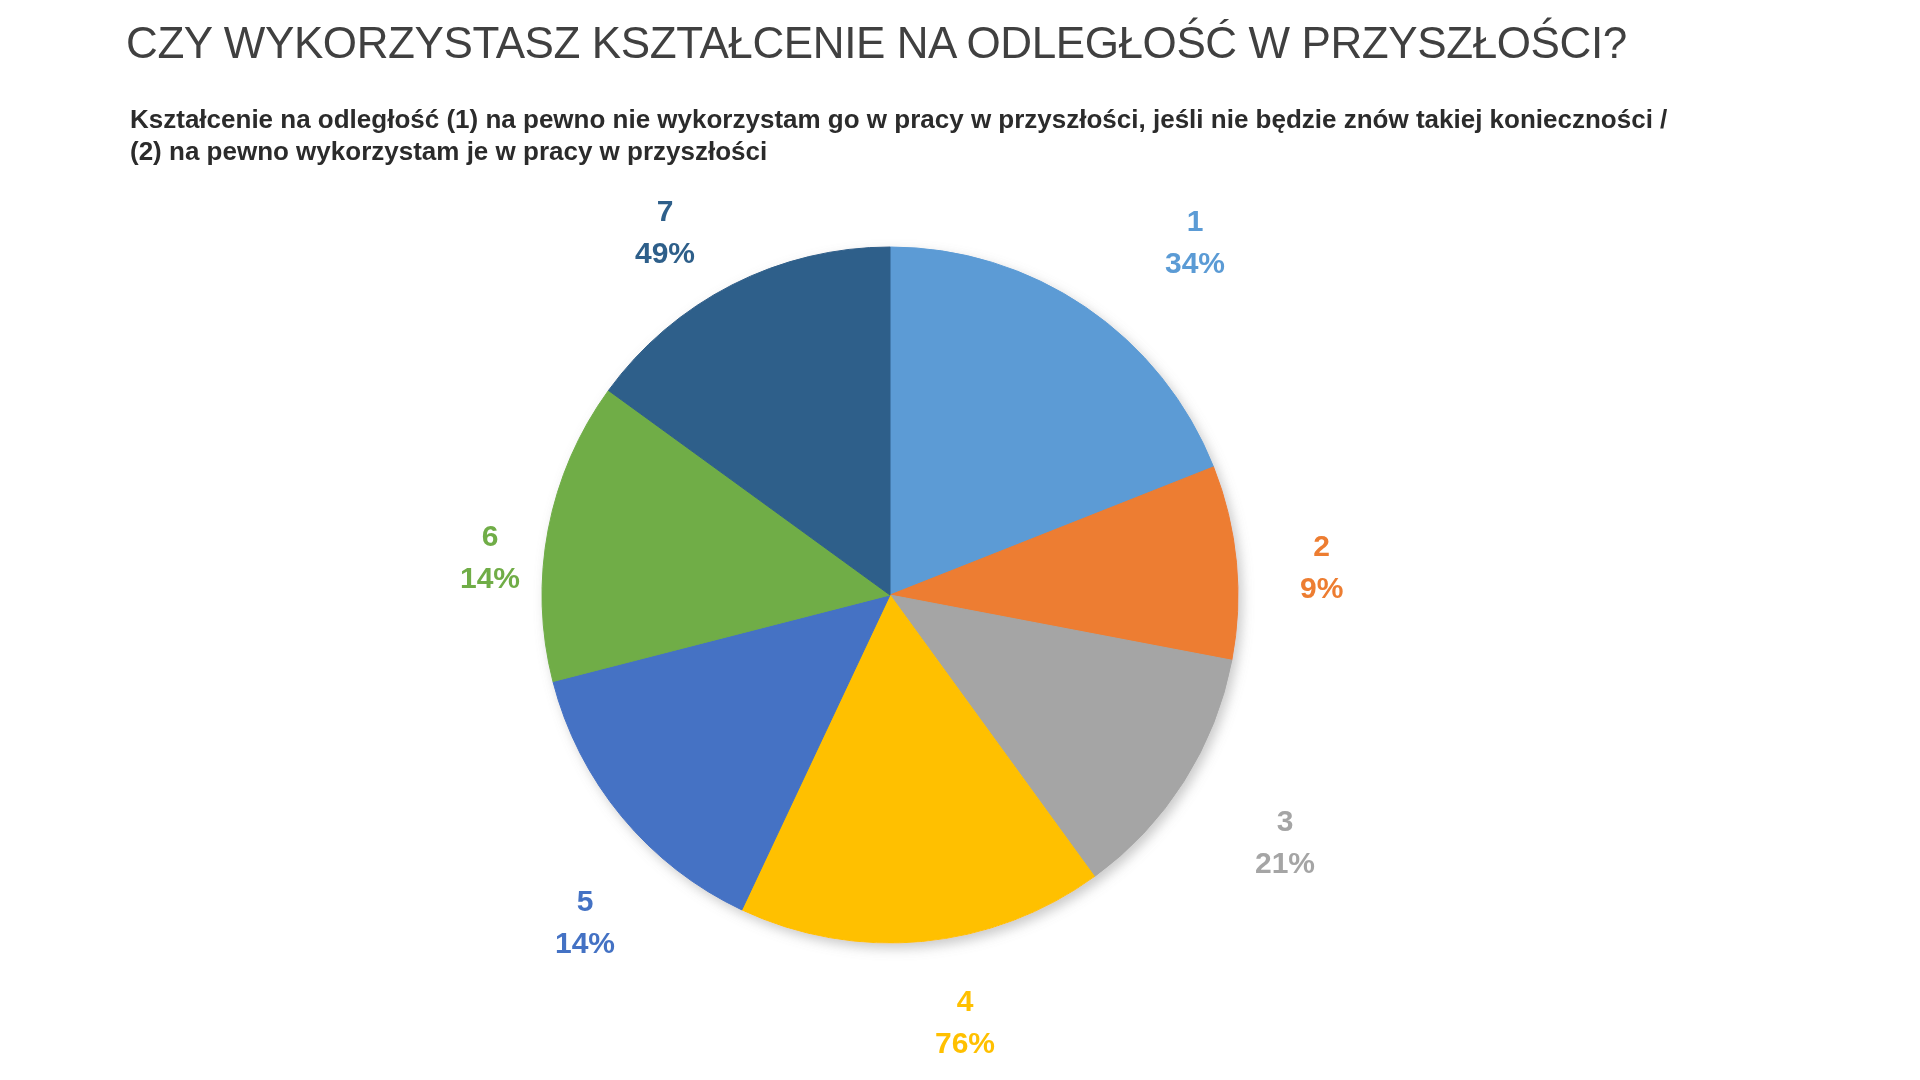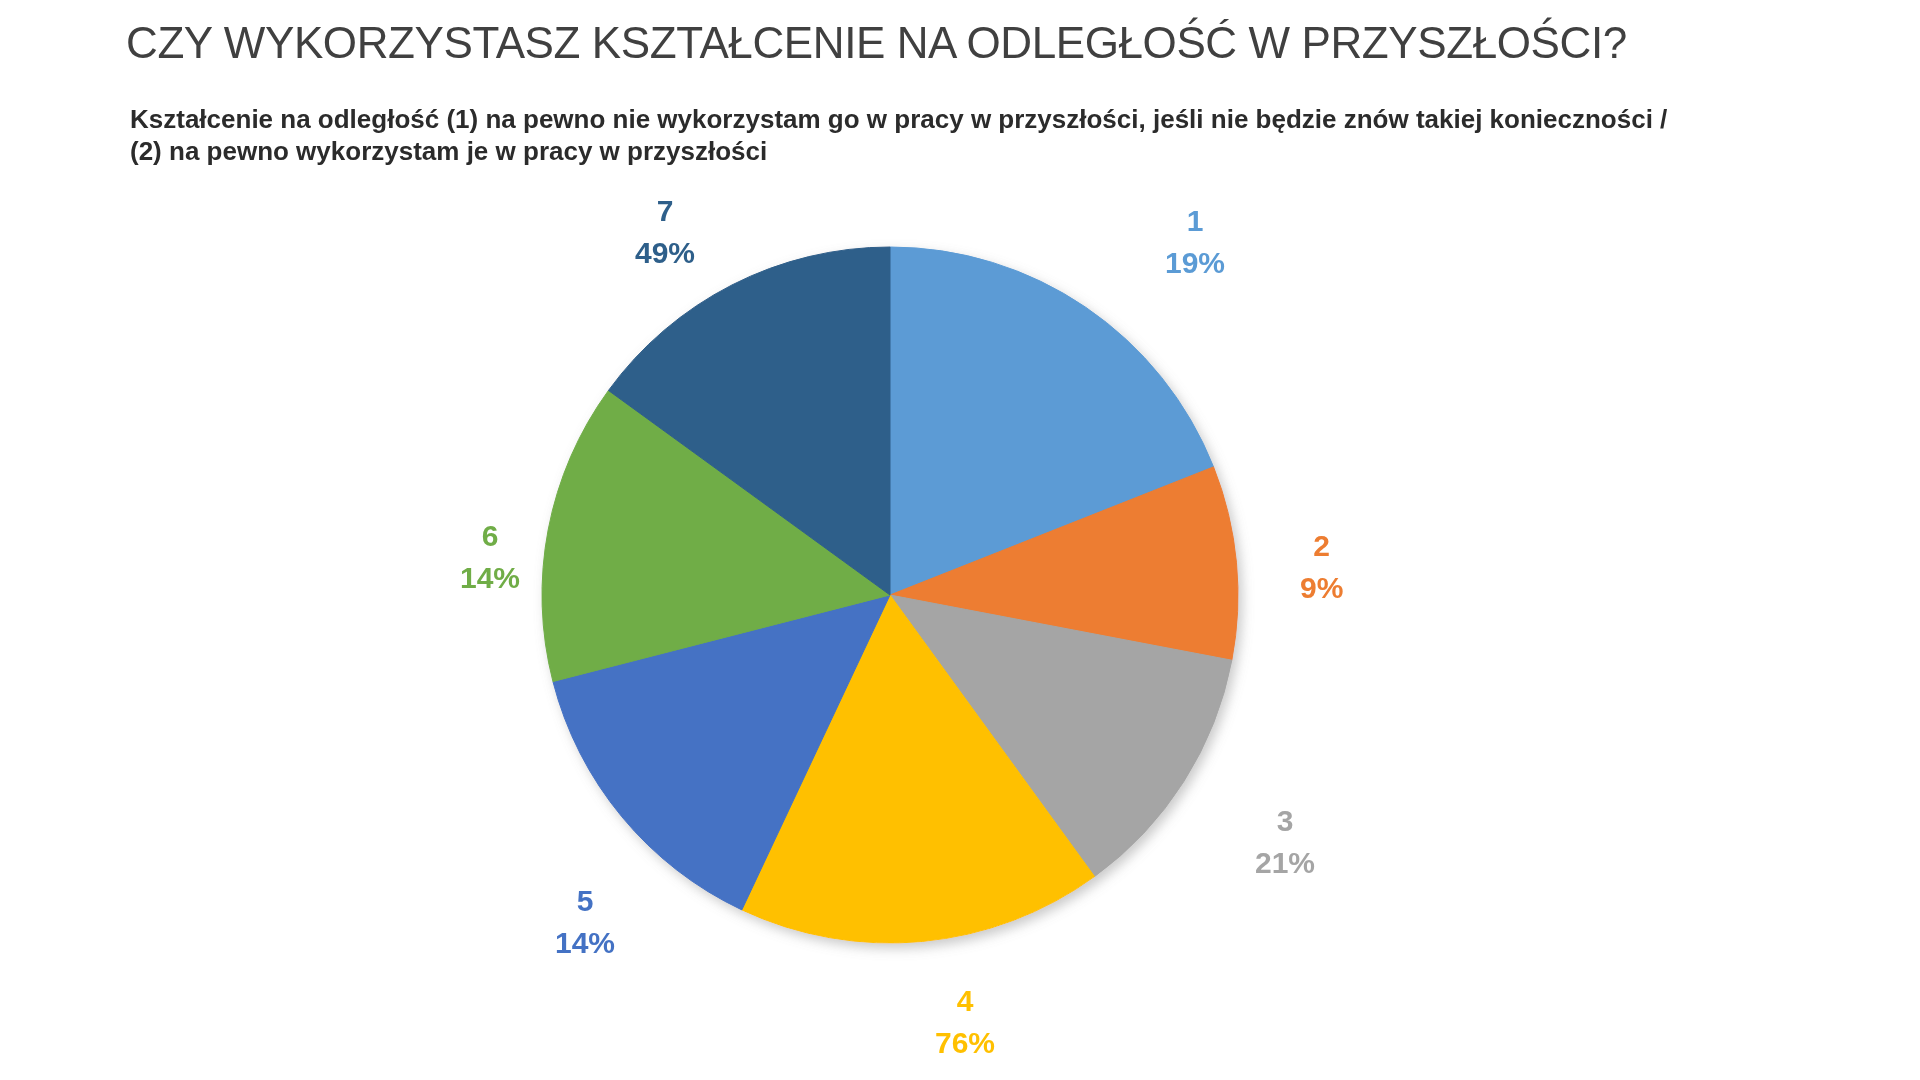--- a/index.html
+++ b/index.html
@@ -99,21 +99,21 @@
           <path d="M 350 350 L 201.83 664.88 A 348 348 0 0 1 12.93 436.54 Z" fill="#4472c4" stroke="#4472c4" stroke-width="1"></path>
           <path d="M 350 350 L 12.93 436.54 A 348 348 0 0 1 68.46 145.45 Z" fill="#70ad47" stroke="#70ad47" stroke-width="1"></path>
           <path d="M 350 350 L 68.46 145.45 A 348 348 0 0 1 350.00 2.00 Z" fill="#2e5f8a" stroke="#2e5f8a" stroke-width="1"></path>
         </g>
     </svg>
   </div>
 
   <div id="pie-labels">
       <div class="data-label" style="left: 1165px; top: 200px; color: rgb(91, 155, 213);">
         <span class="dl-name">1</span>
-        <span class="dl-value">19%</span>
+        <span class="dl-value">34%</span>
       </div>
       <div class="data-label" style="left: 1300px; top: 525px; color: rgb(237, 125, 49);">
         <span class="dl-name">2</span>
         <span class="dl-value">9%</span>
       </div>
       <div class="data-label" style="left: 1255px; top: 800px; color: rgb(165, 165, 165);">
         <span class="dl-name">3</span>
         <span class="dl-value">21%</span>
       </div>
       <div class="data-label" style="left: 935px; top: 980px; color: rgb(255, 192, 0);">

